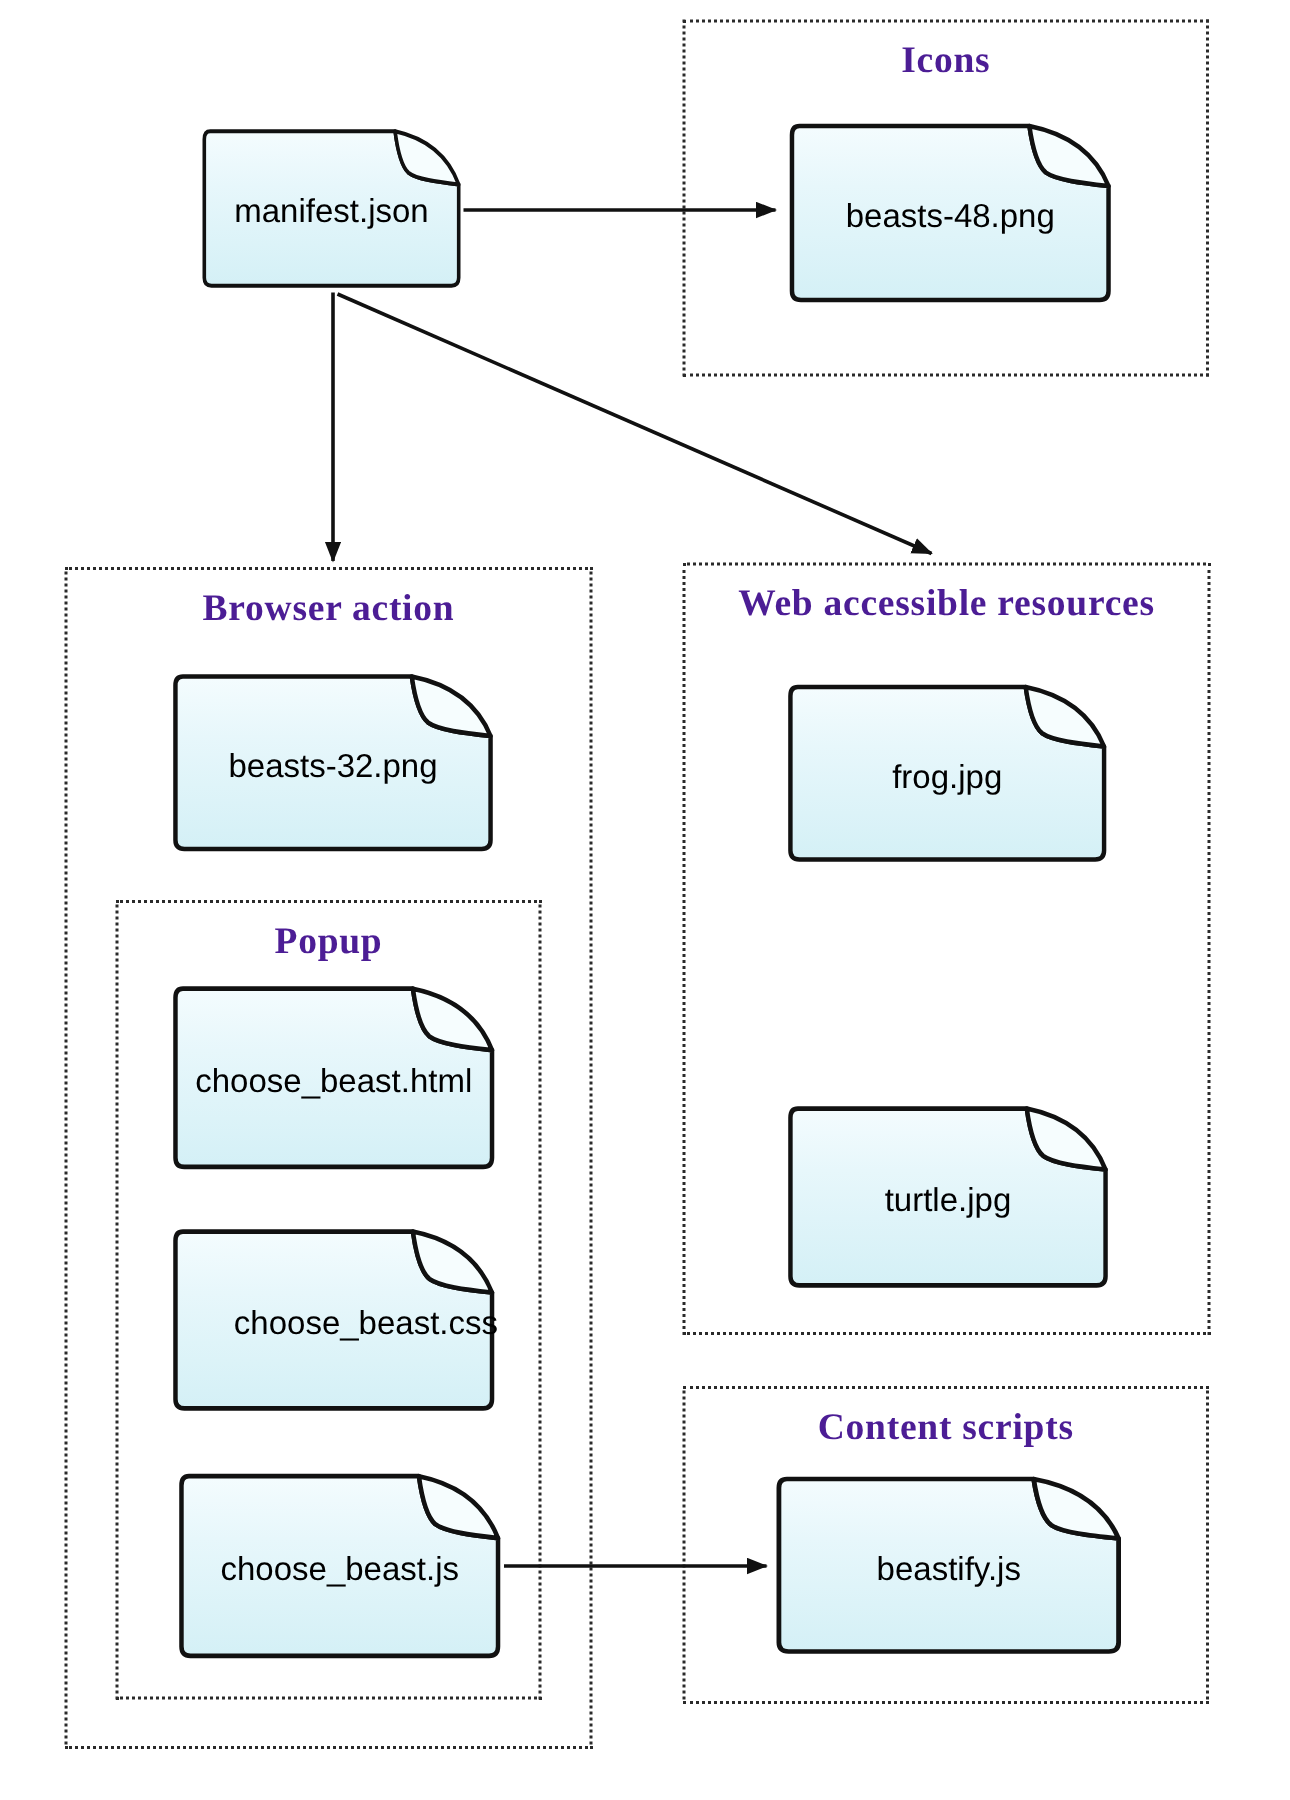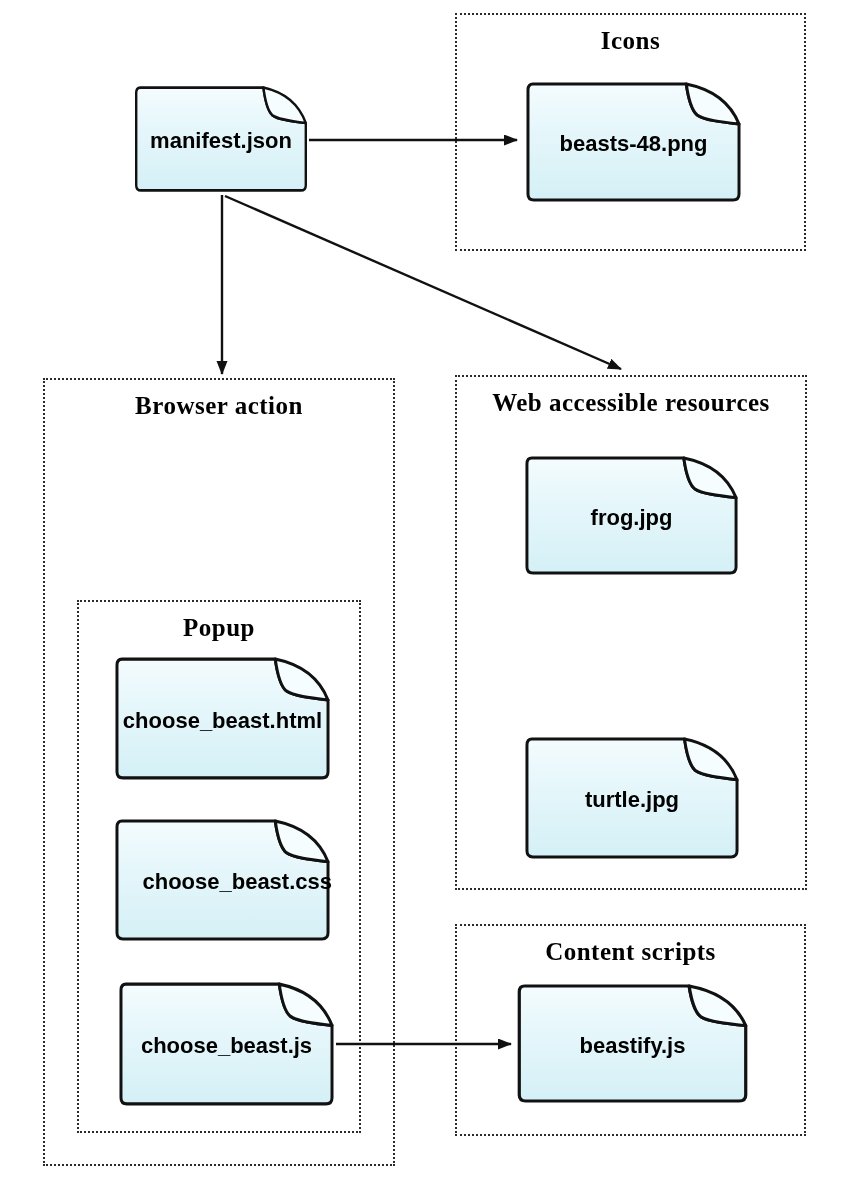--- a/index.html
+++ b/index.html
@@ -17,39 +17,39 @@
     box-sizing:border-box;
   }
   .group-title{
     position:absolute;
     top:12px;left:0;right:0;
     text-align:center;
     font-family:"Liberation Serif", serif;
     font-weight:bold;
     font-size:25px;
     letter-spacing:0.5px;
-    color:#000000;
+    color:#4c1d95;
     white-space:nowrap;
   }
   .file{
     position:absolute;
     display:flex;
     align-items:center;
     justify-content:center;
     box-sizing:border-box;
   }
   .file > svg{
     position:absolute;
     inset:0;
     width:100%;height:100%;
   }
   .file-label{
     position:relative;
     z-index:2;
-    font-weight:bold;
+    font-weight:normal;
     font-size:22px;
     color:#000000;
     letter-spacing:0px;
     white-space:nowrap;
     transform:translateY(2px);
   }
   .edges{
     position:absolute;
     inset:0;
     width:860px;height:1200px;
@@ -119,20 +119,26 @@
     <span class="file-label">manifest.json</span>
   </div>
 
   <div class="file" style="left:524px;top:80px;width:219px;height:124px;text-align:right;">
     <svg viewBox="0 0 220 124" preserveAspectRatio="none">
         <use href="#doc-shape"></use>
       </svg>
     <span class="file-label">beasts-48.png</span>
   </div>
 
+  <div class="file" style="left:113px;top:447px;width:218px;height:123px;">
+    <svg viewBox="0 0 220 124" preserveAspectRatio="none">
+        <use href="#doc-shape"></use>
+      </svg>
+    <span class="file-label">beasts-32.png</span>
+  </div>
 
   <div class="file" style="left:113px;top:655px;width:219px;height:127px;">
     <svg viewBox="0 0 220 124" preserveAspectRatio="none">
         <use href="#doc-shape"></use>
       </svg>
     <span class="file-label">choose_beast.html</span>
   </div>
 
   <div class="file" style="left:113px;top:817px;width:219px;height:126px;justify-content:flex-end;">
     <svg viewBox="0 0 220 124" preserveAspectRatio="none">

